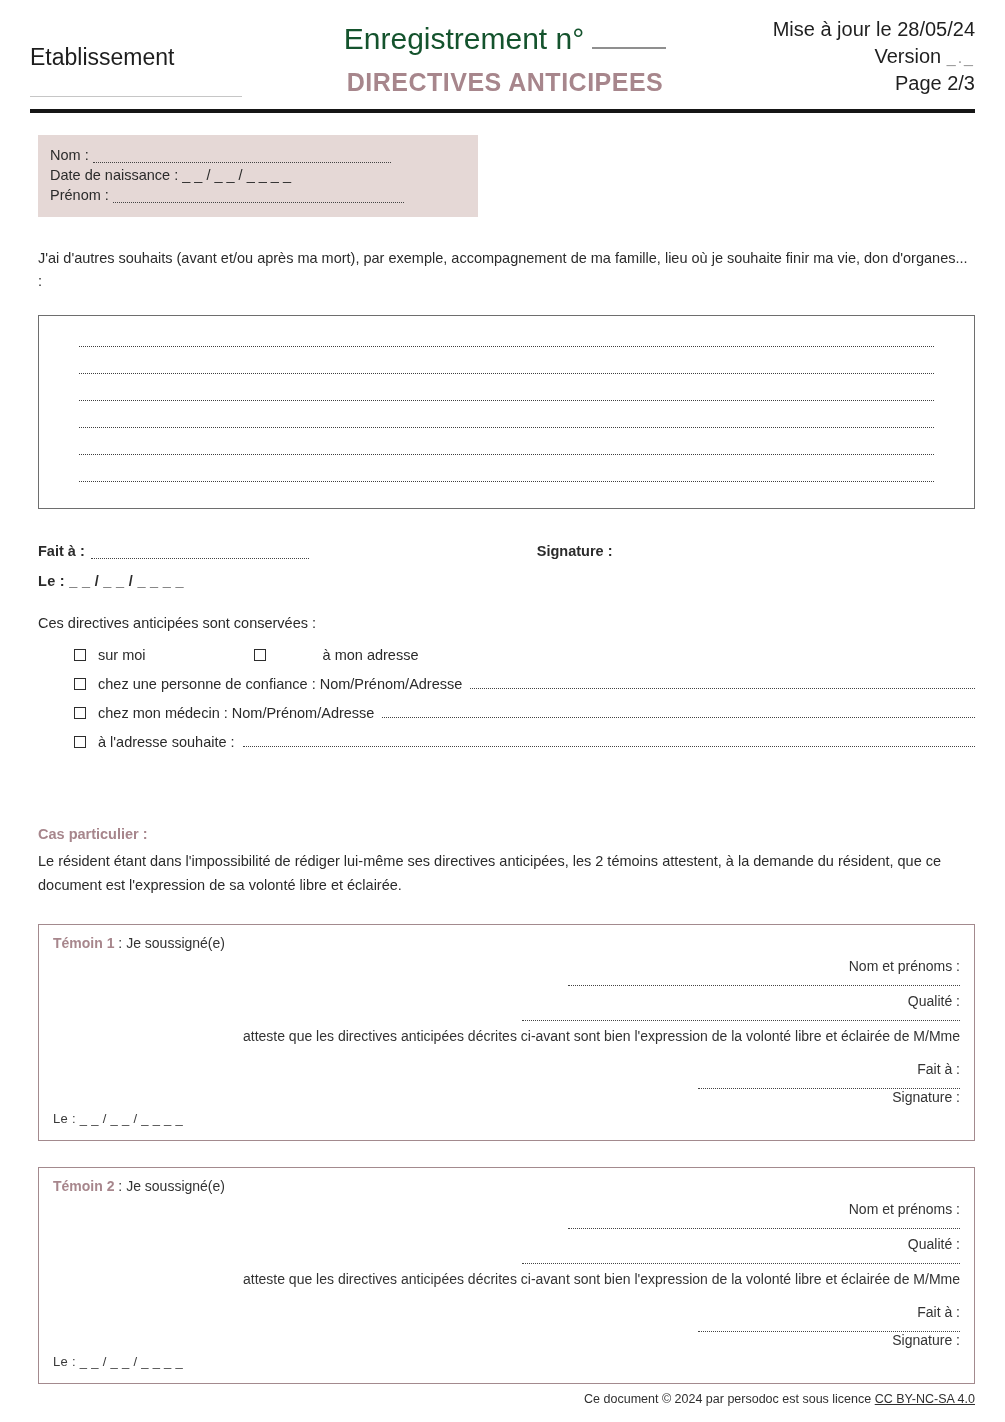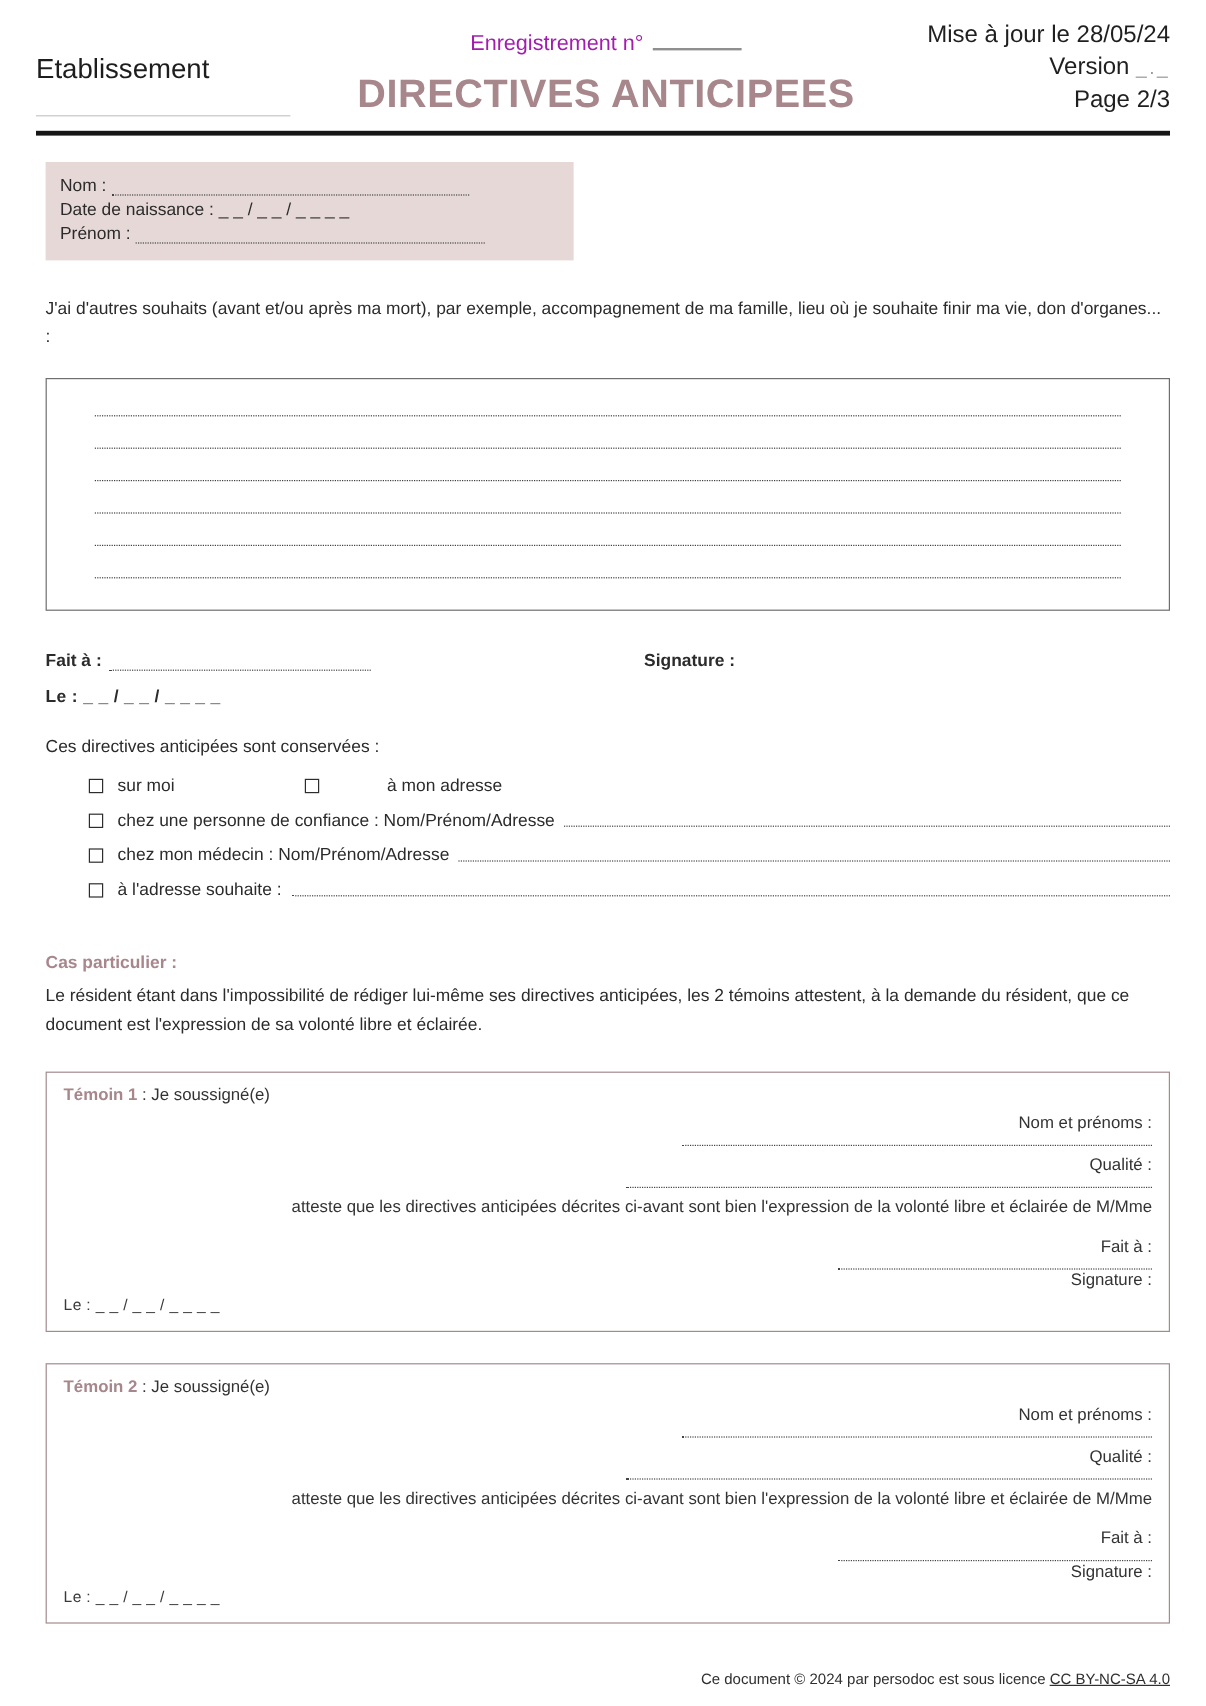--- a/index.html
+++ b/index.html
@@ -14,23 +14,23 @@
   }
   .b{ font-weight:bold; }
   .accent{ color:var(--accent); }
 
   
   .header{ display:flex; align-items:flex-end; padding:16px 30px 0; }
   .h-left{ width:250px; }
   .etab{ font-size:23px; color:#1d1d1d; }
   .etab-line{ width:212px; height:26px; border-bottom:1.5px solid #c6c6c6; }
   .h-center{ flex:1; text-align:center; padding-top:2px; }
-  .enr{ font-size:18px; color:#a21caf; }
+  .enr{ font-size:30px; color:#14532d; }
   .enr-line{ display:inline-block; width:74px; height:14px; margin-left:8px; border-bottom:2px solid #8f8f8f; }
-  .doc-title{ margin-top:12px; font-size:33px; font-weight:bold; letter-spacing:.5px; color:var(--accent); }
+  .doc-title{ margin-top:12px; font-size:25px; font-weight:bold; letter-spacing:.5px; color:var(--accent); }
   .h-right{ width:245px; text-align:right; font-size:20px; line-height:1.35; color:#1f1f1f; }
   .ver-val{ color:#9a9a9a; font-size:16px; letter-spacing:2px; }
   .rule{ height:4px; background:#161616; margin:12px 30px 0; }
 
   
   .content{ padding:0 30px 0 38px; }
 
   .identity{ margin-top:22px; width:440px; background:var(--shade); padding:12px 12px 14px; }
   .id-row{ display:flex; align-items:flex-end; margin-top:4px; }
   .id-row:first-child{ margin-top:0; }
@@ -51,21 +51,21 @@
   .opts{ margin-top:16px; padding-left:36px; }
   .opt-row{ display:flex; align-items:center; margin-top:13px; }
   .opt-row:first-child{ margin-top:0; }
   .cb{ width:12px; height:12px; border:1.6px solid #2d2d2d; display:inline-block; flex:none; background:#fff; }
   .opt{ display:flex; align-items:center; }
   .opt .cb, .opt-row>.cb{ margin-right:12px; }
   .opt2{ margin-left:108px;gap:45px; }
   .lbl{ white-space:nowrap; }
   .dots.grow{ flex:1; margin-left:8px; height:10px; }
 
-  .cas{ margin-top:45px; }
+  .cas{ margin-top:76px; }
   .cas p{ margin-top:8px; line-height:1.65; }
 
   .temoin-box{ margin-top:26px; border:1.3px solid #a38a8e; padding:10px 14px 14px; font-size:14px; color:#333; }
   .t-row{ display:flex; align-items:flex-end; margin-top:7px;flex-direction:column; }
   .t-title{ font-weight:bold; color:var(--accent); }
   .t-nom-dots{ width:392px; margin-left:5px; }
   .t-qual-dots{ width:438px; margin-left:5px; }
   .t-atteste{ white-space:nowrap; }
   .t-atteste-dots{ flex:1; margin-left:5px; }
   .t-fait{ margin-top:16px; }

